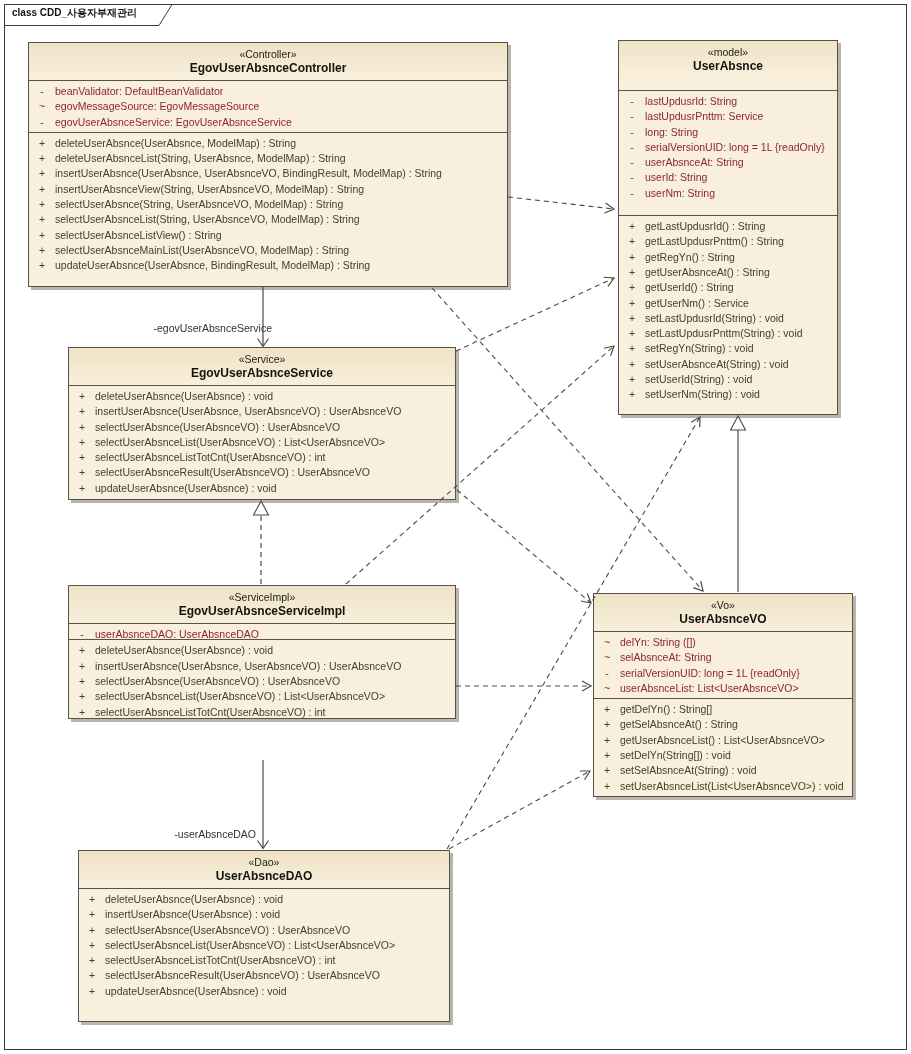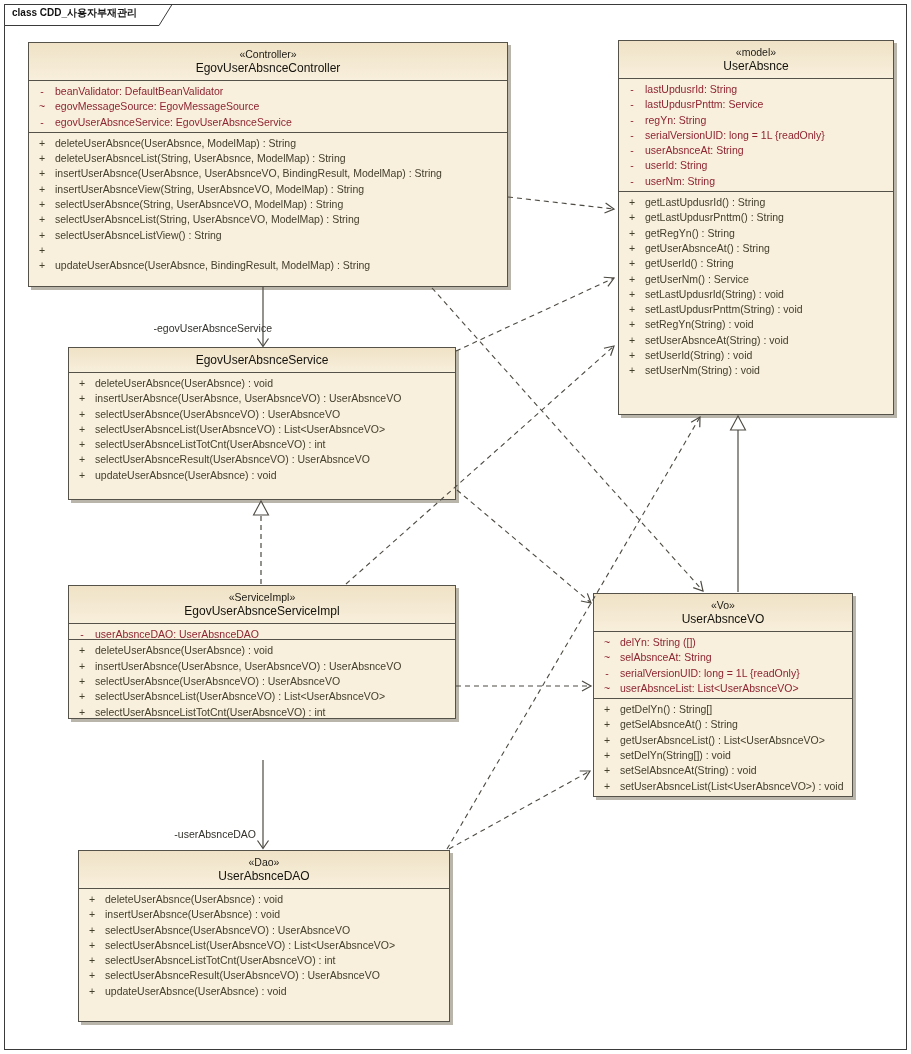--- a/index.html
+++ b/index.html
@@ -11,30 +11,30 @@
   .uml-class{
     position:absolute;display:flex;flex-direction:column;
     background:#f8efdc;border:1px solid #55524a;
     box-shadow:3px 3px 0 #b9b5aa;box-sizing:border-box;
   }
   .hdr{
     flex:0 0 auto;text-align:center;padding:5px 2px 4px 2px;
     background:linear-gradient(#efe2c6,#f8efdc);
   }
   .stereo{font-size:10.5px;color:#1d1b15;line-height:13px;}
-  .cname{font-size:12px;font-weight:normal;color:#14120d;line-height:15px;text-align:center;}
+  .cname{font-size:12px;font-weight:bold;color:#14120d;line-height:15px;text-align:center;}
   .comp{border-top:1px solid #55524a;padding:3px 0 2px 0;overflow:hidden;}
   .comp.methods{flex:1 1 auto;}
   .row{display:flex;align-items:baseline;white-space:nowrap;line-height:15.3px;font-size:10.5px;}
   .vis{flex:0 0 26px;text-align:center;}
   .arow,.arow .vis{color:#8e2430;}
   .mrow,.mrow .vis{color:#44402e;}
   .mtext{overflow:hidden;}
   #box-controller {left:28px; top:42px; width:480px;height:245px;}
-  #box-model      {left:618px;top:40px; width:276px;height:375px;}
+  #box-model      {left:618px;top:40px; width:220px;height:375px;gap:12px;}
   #box-service    {left:68px; top:347px;width:388px;height:153px;}
   #box-serviceimpl{left:68px; top:585px;width:388px;height:134px;}
   #box-vo         {left:593px;top:593px;width:260px;height:204px;}
   #box-dao        {left:78px; top:850px;width:372px;height:172px;}
   
   #connector-layer{position:absolute;left:0;top:0;z-index:5;pointer-events:none;}
   .conn-label{
     position:absolute;z-index:6;font-size:10.5px;color:#33312b;
     text-align:right;white-space:nowrap;
   }
@@ -95,20 +95,21 @@
         <div class="row mrow">
           <span class="vis">+</span>
           <span class="mtext">selectUserAbsnceList(String, UserAbsnceVO, ModelMap) : String</span>
         </div>
         <div class="row mrow">
           <span class="vis">+</span>
           <span class="mtext">selectUserAbsnceListView() : String</span>
         </div>
         <div class="row mrow">
           <span class="vis">+</span>
+          <span class="mtext">selectUserAbsnceMainList(UserAbsnceVO, ModelMap) : String</span>
         </div>
         <div class="row mrow">
           <span class="vis">+</span>
           <span class="mtext">updateUserAbsnce(UserAbsnce, BindingResult, ModelMap) : String</span>
         </div>
       </div>
   </div>
 
   <div class="uml-class" id="box-model">
     <div class="hdr">
@@ -120,21 +121,21 @@
     <div class="row arow">
           <span class="vis">-</span>
           <span class="mtext">lastUpdusrId:  String</span>
         </div>
         <div class="row arow">
           <span class="vis">-</span>
           <span class="mtext">lastUpdusrPnttm:  Service</span>
         </div>
         <div class="row arow">
           <span class="vis">-</span>
-          <span class="mtext">regYn:  String</span>
+          <span class="mtext">long:  String</span>
         </div>
         <div class="row arow">
           <span class="vis">-</span>
           <span class="mtext">serialVersionUID:  long = 1L {readOnly}</span>
         </div>
         <div class="row arow">
           <span class="vis">-</span>
           <span class="mtext">userAbsnceAt:  String</span>
         </div>
         <div class="row arow">
@@ -194,20 +195,21 @@
         </div>
         <div class="row mrow">
           <span class="vis">+</span>
           <span class="mtext">setUserNm(String) : void</span>
         </div>
       </div>
   </div>
 
   <div class="uml-class" id="box-service">
     <div class="hdr">
+      <div class="stereo">«Service»</div>
       <div class="cname">EgovUserAbsnceService</div>
     </div>
     <div class="comp methods">
 
     <div class="row mrow">
           <span class="vis">+</span>
           <span class="mtext">deleteUserAbsnce(UserAbsnce) : void</span>
         </div>
         <div class="row mrow">
           <span class="vis">+</span>

